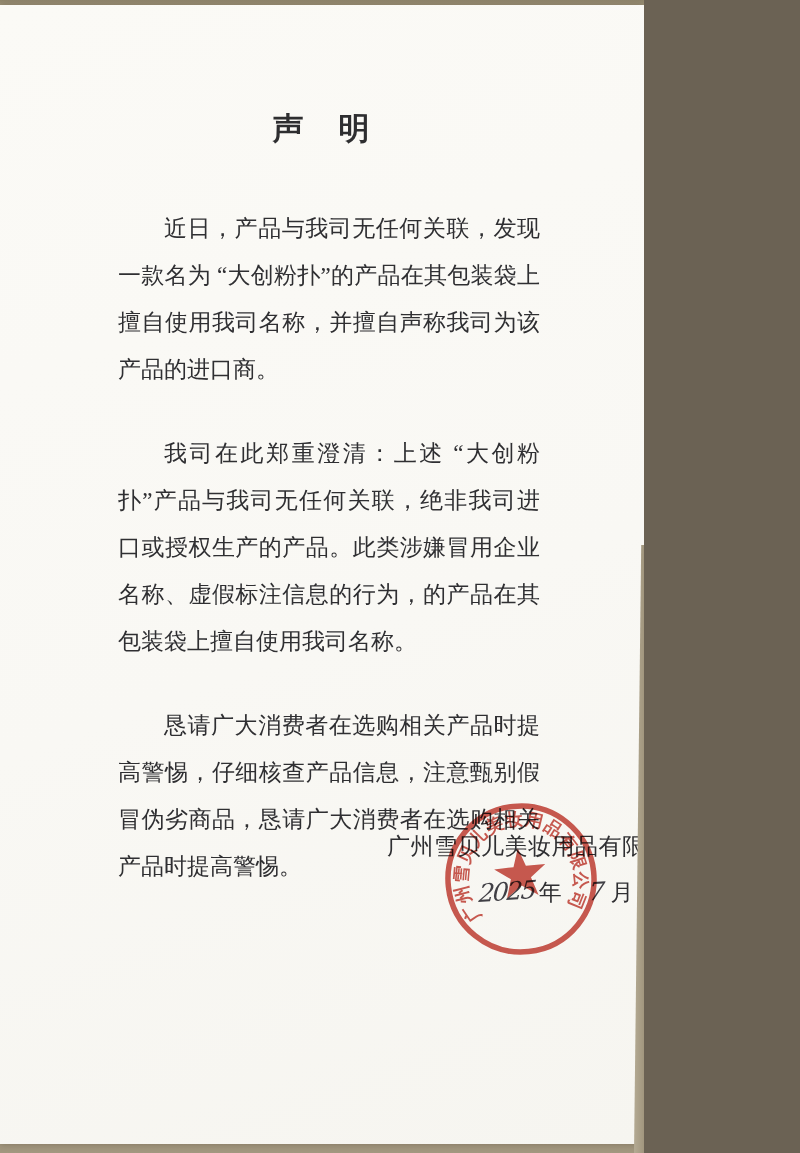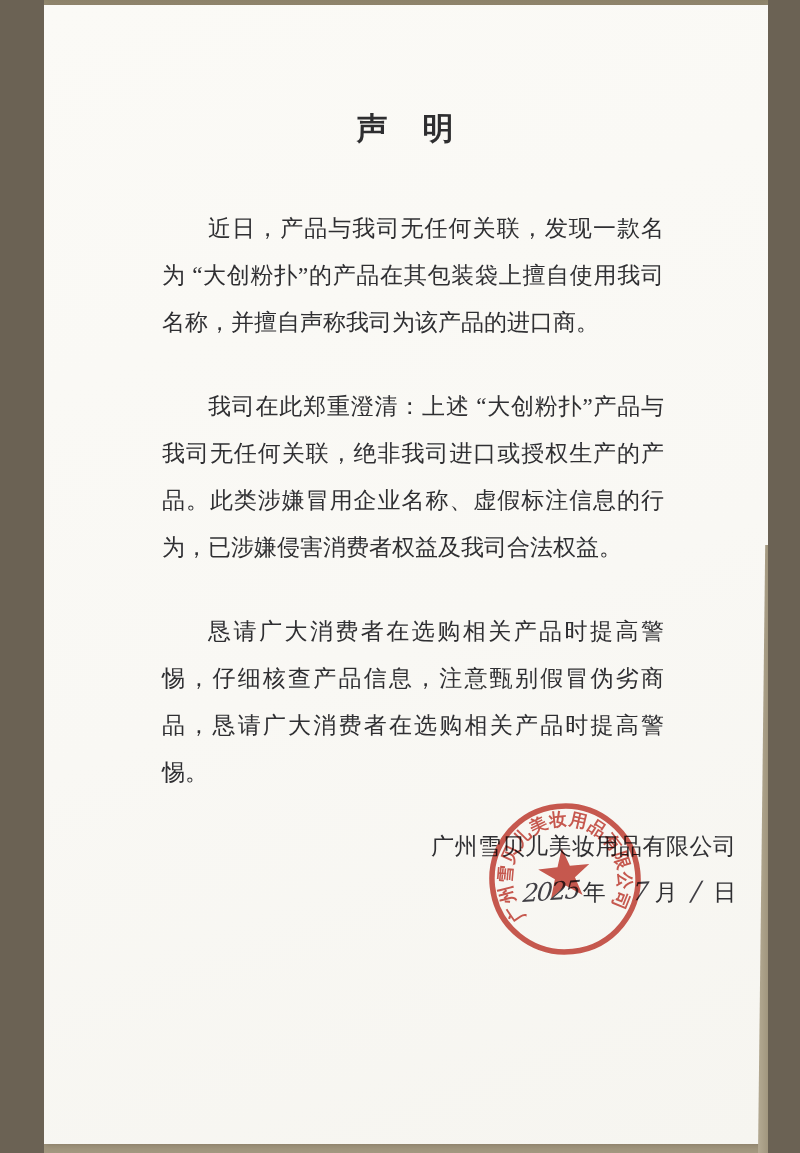--- a/index.html
+++ b/index.html
@@ -1,20 +1,19 @@
 <!DOCTYPE html>
 <html><head>
 <meta charset="utf-8">
 <style>
   html,body{margin:0;padding:0;background:#6b6254;}
   .photo{
-    position:relative;width:724px;height:1153px;overflow:hidden;
+    position:relative;width:644px;height:1153px;overflow:hidden;
     background:linear-gradient(180deg,#8f856b 0px,#a89d85 8px,#ab9f88 60%,#a2977f 100%);
     font-family:"Liberation Serif","DejaVu Serif",serif;
-    margin-left:44px;
   }
   .paper{
     position:absolute;top:5px;left:0;right:0;bottom:9px;
     background:linear-gradient(160deg,#fbfaf6 0%,#f9f8f4 55%,#f6f5f0 100%);
     box-shadow:0 0 7px rgba(60,50,30,.35);
   }
   .edge-right-wedge{
     position:absolute;right:0;top:545px;bottom:0;width:10px;
     background:linear-gradient(90deg,#b4aa93,#a1967e);
     clip-path:polygon(72% 0,100% 0,100% 100%,0 100%);
@@ -63,21 +62,21 @@
 </head>
 <body>
 
 <div class="photo">
   <div class="paper">
 
     <h1 class="title">声　明</h1>
 
     <div class="body-text">
       <p>近日，产品与我司无任何关联，发现一款名为 “大创粉扑”的产品在其包装袋上擅自使用我司名称，并擅自声称我司为该产品的进口商。</p>
-      <p>我司在此郑重澄清：上述 “大创粉扑”产品与我司无任何关联，绝非我司进口或授权生产的产品。此类涉嫌冒用企业名称、虚假标注信息的行为，已涉嫌侵害消费者权益及我司合法权益。</p>
+      <p>我司在此郑重澄清：上述 “大创粉扑”产品与我司无任何关联，绝非我司进口或授权生产的产品。此类涉嫌冒用企业名称、虚假标注信息的行为，的产品在其包装袋上擅自使用我司名称。</p>
       <p>恳请广大消费者在选购相关产品时提高警惕，仔细核查产品信息，注意甄别假冒伪劣商品，恳请广大消费者在选购相关产品时提高警惕。</p>
     </div>
 
     <div class="company-line">广州雪贝儿美妆用品有限公司</div>
 
     <div class="date-line">
       <span class="hw hw-year">2025</span><span class="printed">年</span><span class="hw hw-month">7</span><span class="printed">月</span><span class="hw hw-day">/</span><span class="printed">日</span>
     </div>
 
     <svg class="stamp" viewBox="-80 -80 160 160" xmlns="http://www.w3.org/2000/svg">

